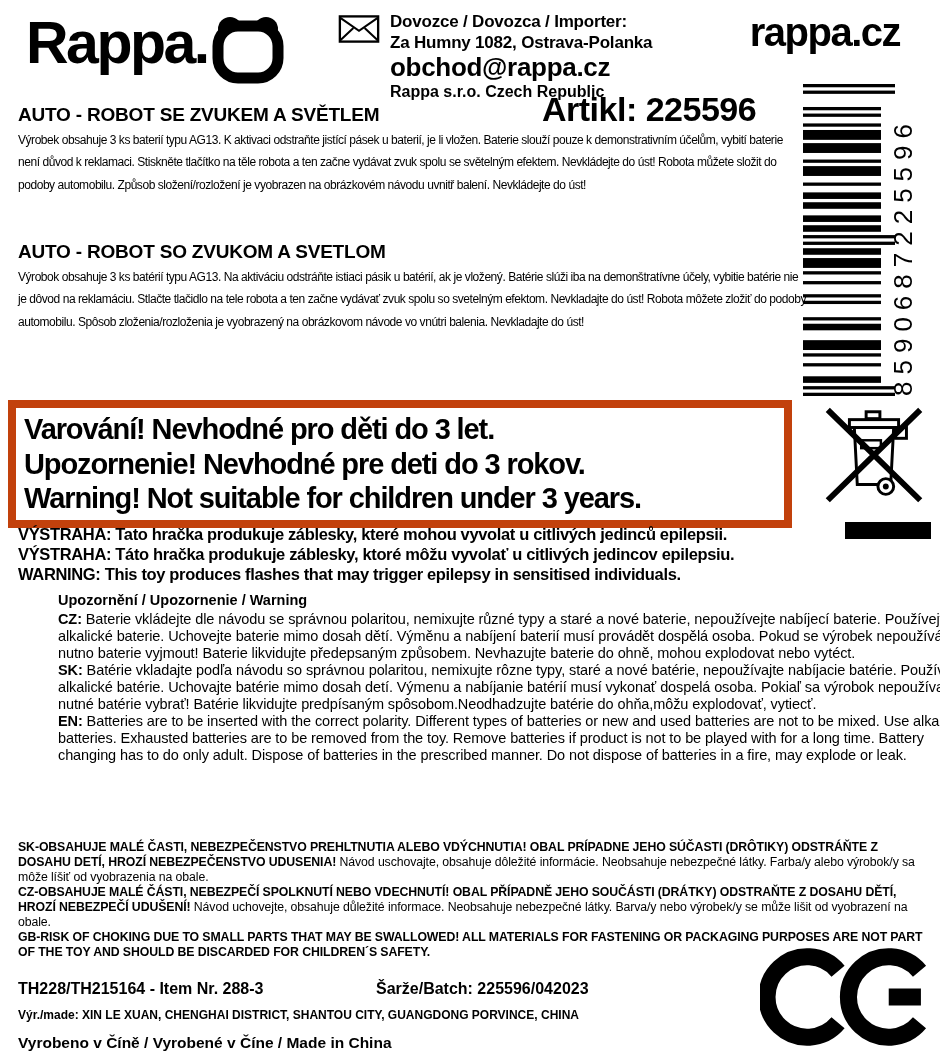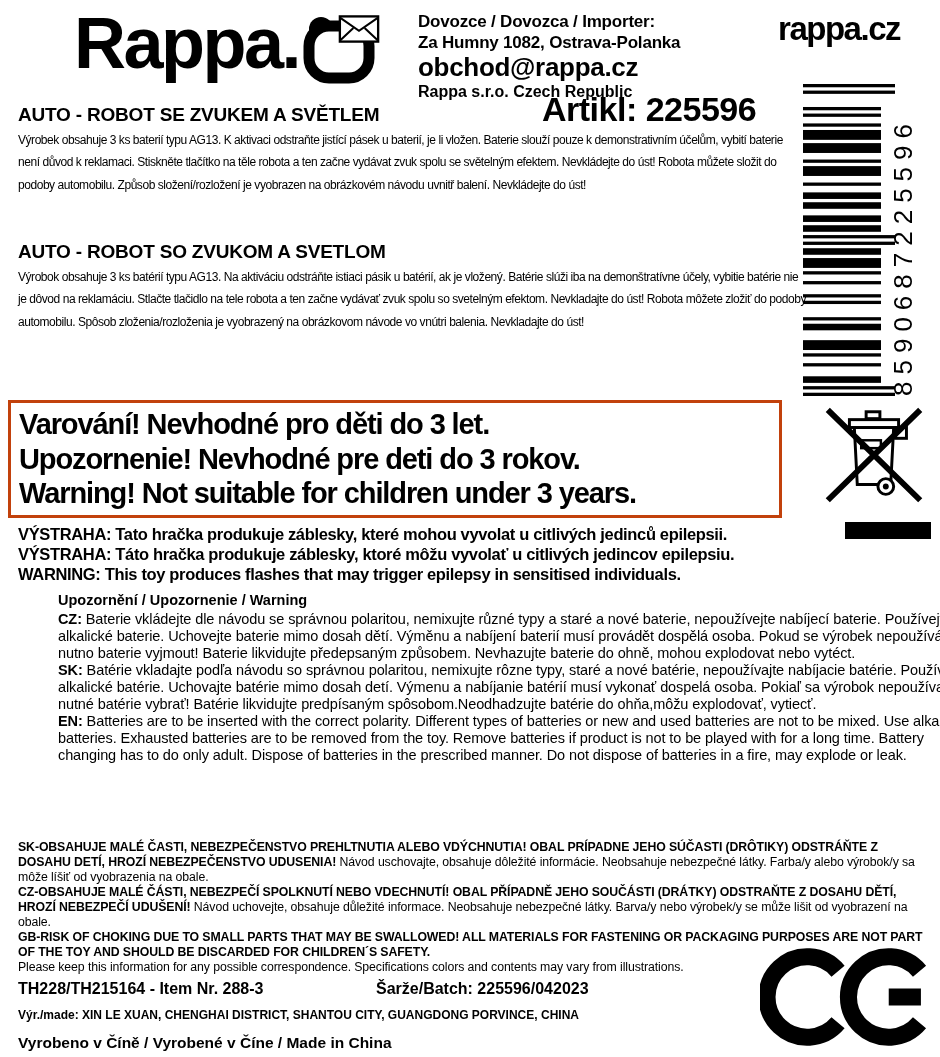--- a/index.html
+++ b/index.html
@@ -2,38 +2,38 @@
 <html><head>
 <meta charset="utf-8">
 <style>
   html,body{margin:0;padding:0;background:#fff;}
   body{width:940px;height:1057px;position:relative;overflow:hidden;
        font-family:"Liberation Sans",sans-serif;color:#000;}
   .abs{position:absolute;}
 
   
   .logo{left:26px;top:6px;display:flex;align-items:flex-start;}
-  .logo-text{font-weight:bold;font-size:72px;letter-spacing:-2.5px;line-height:74px;margin-left:48px;}
+  .logo-text{font-weight:bold;font-size:59px;letter-spacing:-2.5px;line-height:74px;}
   .bear{width:76px;height:70px;margin-left:2px;margin-top:8px;}
   .importer{left:338px;top:12px;}
   .env{position:absolute;left:0;top:3px;width:42px;height:28px;}
-  .imp-lines{margin-left:80px;}
+  .imp-lines{margin-left:52px;}
   .imp-b{font-size:17px;font-weight:bold;line-height:20.5px;letter-spacing:-0.2px;}
   .imp-mail{font-size:26px;font-weight:bold;line-height:29px;letter-spacing:-0.3px;}
   .imp-co{font-size:16px;font-weight:bold;line-height:20px;}
-  .site{right:40px;top:10px;font-size:33px;font-weight:bold;letter-spacing:-1.5px;}
+  .site{right:40px;top:10px;font-size:40px;font-weight:bold;letter-spacing:-1.5px;}
 
   .artikl{left:542px;top:90px;font-size:34px;font-weight:bold;letter-spacing:-0.5px;}
 
   .prod-title{left:18px;top:104px;font-size:19px;font-weight:bold;letter-spacing:-0.2px;}
   .prod-body{left:18px;top:129px;width:788px;font-size:12px;line-height:22.3px;letter-spacing:-0.45px;}
   .sk-title{top:241px;}
   .sk-body{top:266px;}
 
-  .warnbox{left:8px;top:400px;width:752px;border:3px solid #c2410c;padding:4px 8px;
+  .warnbox{left:8px;top:400px;width:752px;border:8px solid #c2410c;padding:4px 8px;
            font-weight:bold;font-size:29px;line-height:34.5px;letter-spacing:-1.1px;white-space:nowrap;}
 
   
   .barcode-bars-wrap{left:803px;top:84px;width:92px;height:312px;}
   .barcode-bars-wrap svg{width:100%;height:100%;display:block;}
   .barcode-digits{left:888px;top:84px;width:312px;height:28px;
       transform:rotate(-90deg) translateX(-312px);transform-origin:0 0;
       font-size:26px;letter-spacing:7px;white-space:nowrap;}
 
   .weee{left:812px;top:398px;width:124px;height:118px;}
@@ -162,21 +162,20 @@
   <div class="battery-h">Upozornění / Upozornenie / Warning</div>
   <p><b>CZ:</b> <span>Baterie vkládejte dle návodu se správnou polaritou, nemixujte různé typy a staré a nové baterie, nepoužívejte nabíjecí baterie. Používejte alkalické baterie. Uchovejte baterie mimo dosah dětí. Výměnu a nabíjení baterií musí provádět dospělá osoba. Pokud se výrobek nepoužívá, je nutno baterie vyjmout! Baterie likvidujte předepsaným způsobem. Nevhazujte baterie do ohně, mohou explodovat nebo vytéct.</span></p>
   <p><b>SK:</b> <span>Batérie vkladajte podľa návodu so správnou polaritou, nemixujte rôzne typy, staré a nové batérie, nepoužívajte nabíjacie batérie. Používajte alkalické batérie. Uchovajte batérie mimo dosah detí. Výmenu a nabíjanie batérií musí vykonať dospelá osoba. Pokiaľ sa výrobok nepoužíva, je nutné batérie vybrať! Batérie likvidujte predpísaným spôsobom.Neodhadzujte batérie do ohňa,môžu explodovať, vytiecť.</span></p>
   <p><b>EN:</b> <span>Batteries are to be inserted with the correct polarity. Different types of batteries or new and used batteries are not to be mixed. Use alkaline batteries. Exhausted batteries are to be removed from the toy. Remove batteries if product is not to be played with for a long time. Battery changing has to do only adult. Dispose of batteries in the prescribed manner. Do not dispose of batteries in a fire, may explode or leak.</span></p>
 </div>
 
 <div class="abs smallprint">
   <p><b>SK-OBSAHUJE MALÉ ČASTI, NEBEZPEČENSTVO PREHLTNUTIA ALEBO VDÝCHNUTIA! OBAL PRÍPADNE JEHO SÚČASTI (DRÔTIKY) ODSTRÁŇTE Z DOSAHU DETÍ, HROZÍ NEBEZPEČENSTVO UDUSENIA!</b> <span>Návod uschovajte, obsahuje dôležité informácie. Neobsahuje nebezpečné látky. Farba/y alebo výrobok/y sa môže líšiť od vyobrazenia na obale.</span></p>
   <p><b>CZ-OBSAHUJE MALÉ ČÁSTI, NEBEZPEČÍ SPOLKNUTÍ NEBO VDECHNUTÍ! OBAL PŘÍPADNĚ JEHO SOUČÁSTI (DRÁTKY) ODSTRAŇTE Z DOSAHU DĚTÍ, HROZÍ NEBEZPEČÍ UDUŠENÍ!</b> <span>Návod uchovejte, obsahuje důležité informace. Neobsahuje nebezpečné látky. Barva/y nebo výrobek/y se může lišit od vyobrazení na obale.</span></p>
   <p class="sp-gb">GB-RISK OF CHOKING DUE TO SMALL PARTS THAT MAY BE SWALLOWED! ALL MATERIALS FOR FASTENING OR PACKAGING PURPOSES ARE NOT PART OF THE TOY AND SHOULD BE DISCARDED FOR CHILDREN´S SAFETY.</p>
-  <p>Please keep this information for any possible correspondence. Specifications colors and contents may vary from illustrations.</p>
 </div>
 
 <div class="abs f-item">TH228/TH215164 - Item Nr. 288-3</div>
 <div class="abs f-batch">Šarže/Batch: 225596/042023</div>
 <div class="abs f-made">Výr./made: XIN LE XUAN, CHENGHAI DISTRICT, SHANTOU CITY, GUANGDONG PORVINCE, CHINA</div>
 <div class="abs f-madein">Vyrobeno v Číně / Vyrobené v Číne / Made in China</div>
 
 <div class="abs ce">
   <svg viewBox="0 0 175 100">
     <path d="M 77.6 24.3 A 40 40 0 1 0 77.6 75.7" fill="none" stroke="#000" stroke-width="17"></path>

